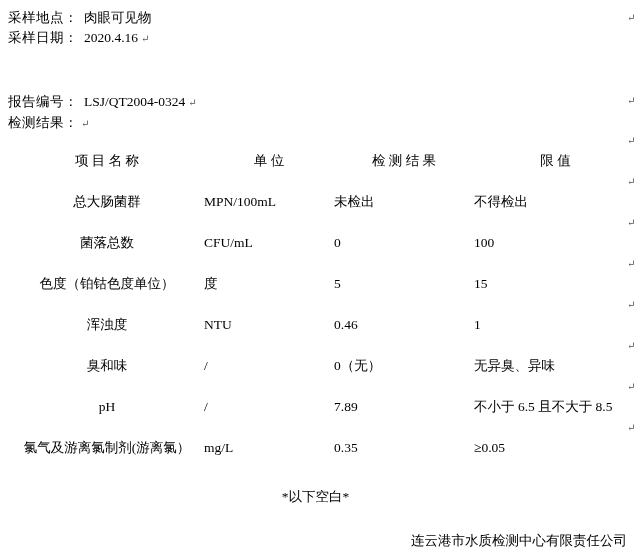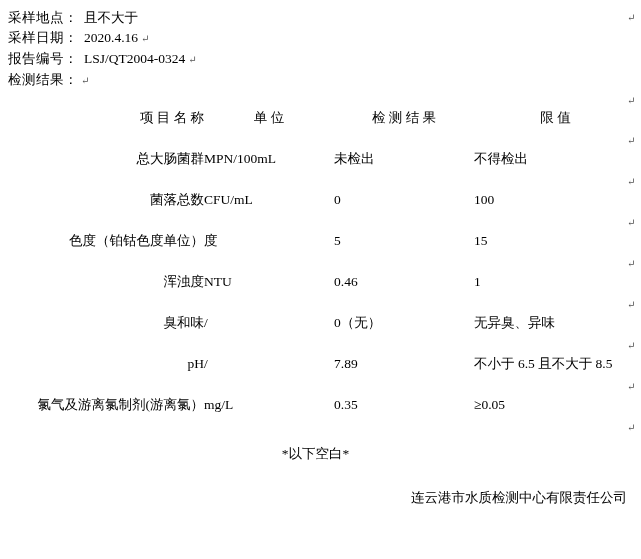--- a/index.html
+++ b/index.html
@@ -72,27 +72,28 @@
     border-bottom: 1px solid #000;
     height: 33px;
   }
   .row-line td {
     border-bottom: 1px solid #000;
   }
   .last-line td {
     border-bottom: 1px solid #000;
   }
   .cell-name {
-    text-align: right;
+    text-align: center;
     padding-left: 6px !important;
   }
   .cell-unit, .cell-result, .cell-limit {
   }
   .latin {
     font-family: "Liberation Serif", "DejaVu Serif", serif;
+    margin-top: 43px;
   }
 
   
   .blank-note {
     text-align: center;
     font-size: 13.5px;
     margin-top: 20px;
     padding-right: 10px;
   }
   .company {
@@ -119,21 +120,21 @@
 </style>
 </head>
 <body>
 
 <div class="page">
 
   <div class="header">
 
     <div class="hdr-row">
       <span class="hdr-label">采样地点：</span>
-      <span class="hdr-value">且不大于</span>
+      <span class="hdr-value">肉眼可见物</span>
     </div>
 
     <div class="hdr-row">
       <span class="hdr-label">采样日期：</span>
       <span class="hdr-value">2020.4.16</span>
       <span class="pilcrow">↵</span>
     </div>
 
     <div class="hdr-row">
       <span class="hdr-label">报告编号：</span>

